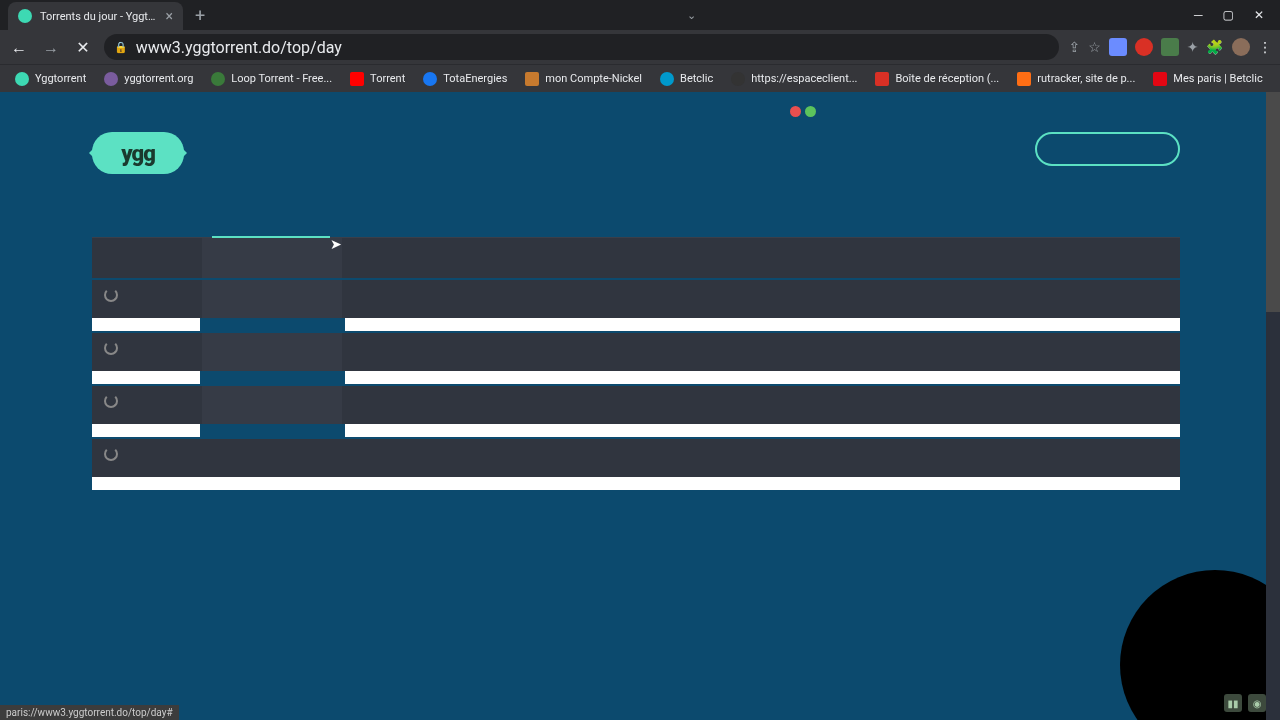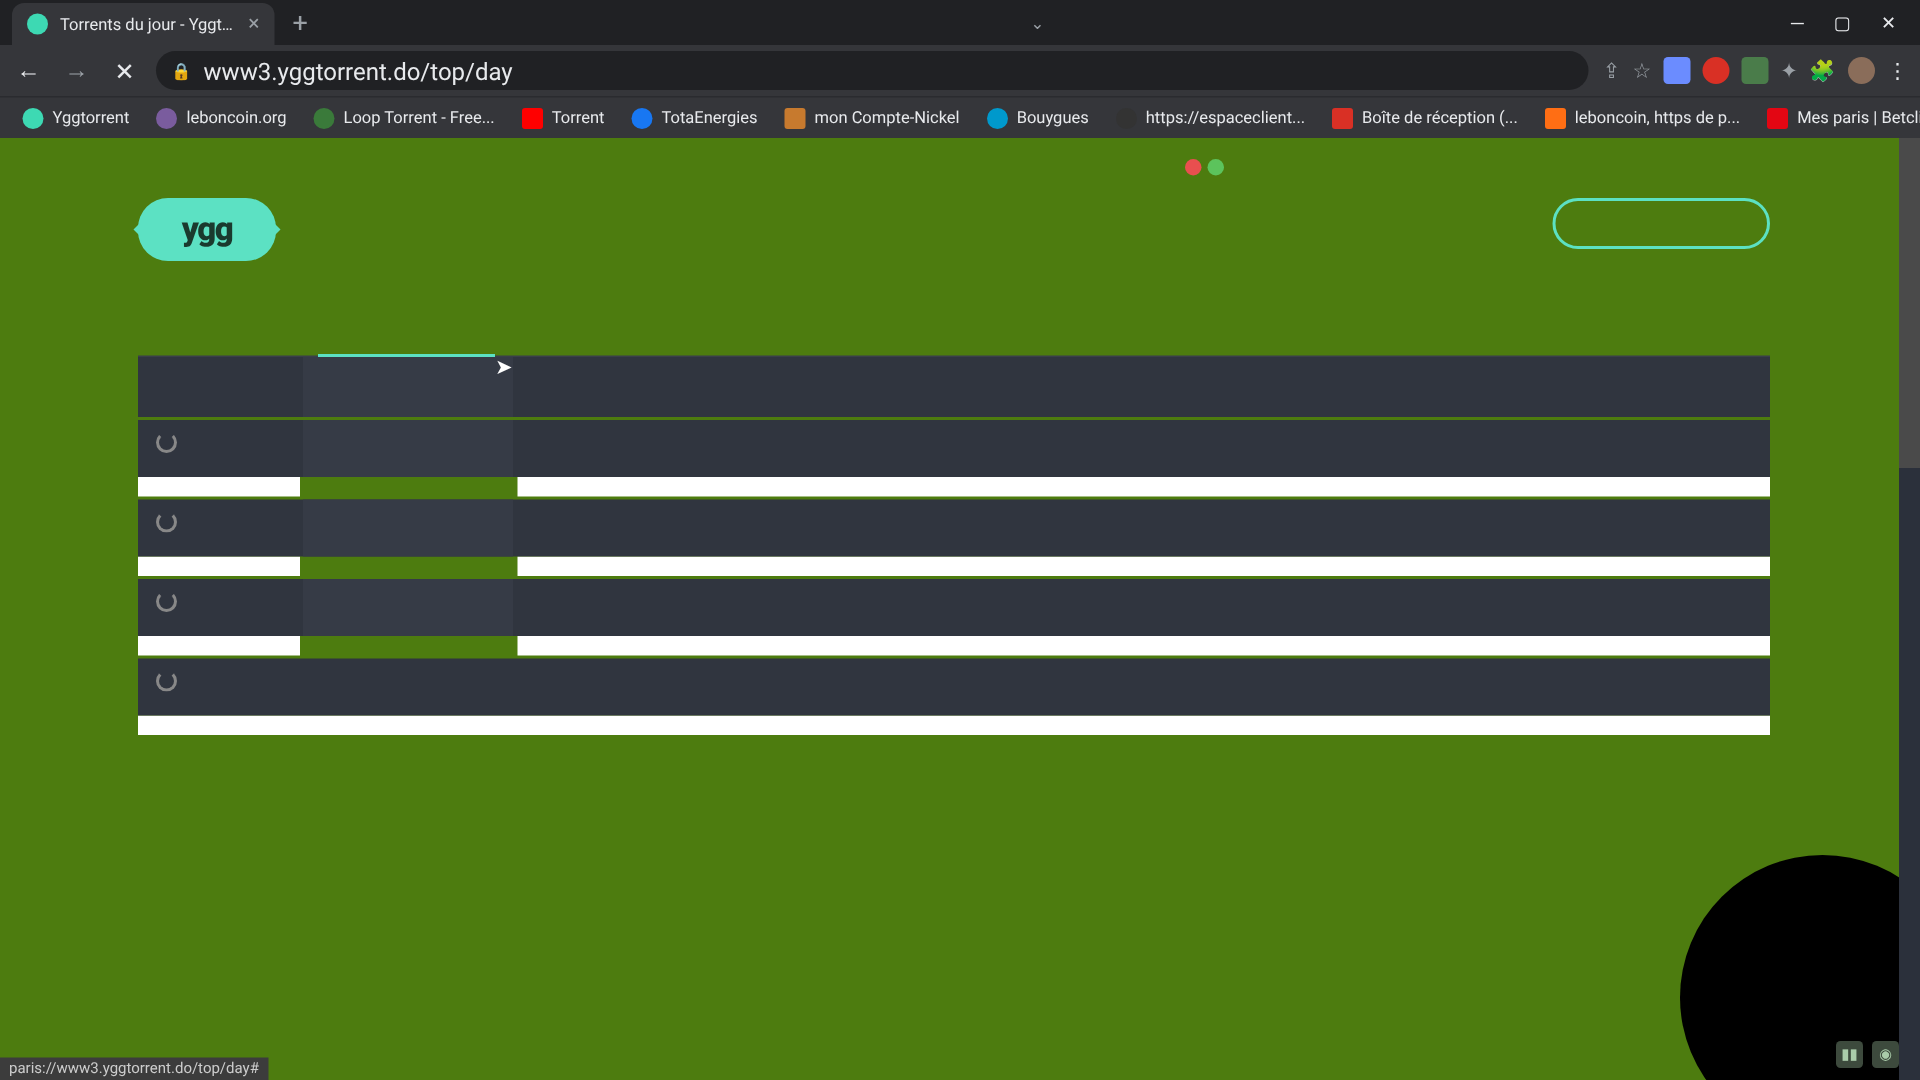--- a/index.html
+++ b/index.html
@@ -24,21 +24,21 @@
 .url { color: #e8eaed; font-size: 16px; }
 .ext-area { display: flex; align-items: center; gap: 8px; }
 .ext-icon { width: 18px; height: 18px; border-radius: 3px; }
 
 
 .bookbar { height: 28px; background: #35363a; border-top: 1px solid #2a2b2f; display: flex; align-items: center; padding: 0 8px; gap: 4px; }
 .bookmark { display: flex; align-items: center; gap: 6px; padding: 2px 7px; color: #e8eaed; font-size: 11px; white-space: nowrap; }
 .bm-icon { width: 14px; height: 14px; border-radius: 2px; }
 
 
-.viewport { position: relative; height: 628px; background: #4d7c0f; }
+.viewport { position: relative; height: 628px; background: #0c4a6e; }
 
 
 .status-dots { position: absolute; top: 14px; left: 790px; display: flex; gap: 4px; }
 .dot { width: 11px; height: 11px; border-radius: 50%; }
 .dot.red { background: #e94f4f; }
 .dot.grn { background: #5cc35c; }
 
 
 .page { position: absolute; left: 92px; right: 100px; top: 40px; }
 
@@ -127,53 +127,53 @@
   </div>
 </div>
 
 <div class="bookbar">
   <div class="bookmark">
       <span class="bm-icon" style="background:#3dd9b3;border-radius:50%"></span>
       <span>Yggtorrent</span>
     </div>
   <div class="bookmark">
       <span class="bm-icon" style="background:#7a5c9e;border-radius:50%"></span>
-      <span>leboncoin.org</span>
+      <span>yggtorrent.org</span>
     </div>
   <div class="bookmark">
       <span class="bm-icon" style="background:#3a7a3a;border-radius:50%"></span>
       <span>Loop Torrent - Free...</span>
     </div>
   <div class="bookmark">
       <span class="bm-icon" style="background:#ff0000"></span>
       <span>Torrent</span>
     </div>
   <div class="bookmark">
       <span class="bm-icon" style="background:#1877f2;border-radius:50%"></span>
       <span>TotaEnergies</span>
     </div>
   <div class="bookmark">
       <span class="bm-icon" style="background:#c77a2e"></span>
       <span>mon Compte-Nickel</span>
     </div>
   <div class="bookmark">
       <span class="bm-icon" style="background:#0099cc;border-radius:50%"></span>
-      <span>Bouygues</span>
+      <span>Betclic</span>
     </div>
   <div class="bookmark">
       <span class="bm-icon" style="background:#333;border-radius:50%"></span>
       <span>https://espaceclient...</span>
     </div>
   <div class="bookmark">
       <span class="bm-icon" style="background:#d93025"></span>
       <span>Boîte de réception (...</span>
     </div>
   <div class="bookmark">
       <span class="bm-icon" style="background:#ff6e14"></span>
-      <span>leboncoin, https de p...</span>
+      <span>rutracker, site de p...</span>
     </div>
   <div class="bookmark">
       <span class="bm-icon" style="background:#e30613"></span>
       <span>Mes paris | Betclic</span>
     </div>
 
 </div>
 
 <div class="viewport">
 

